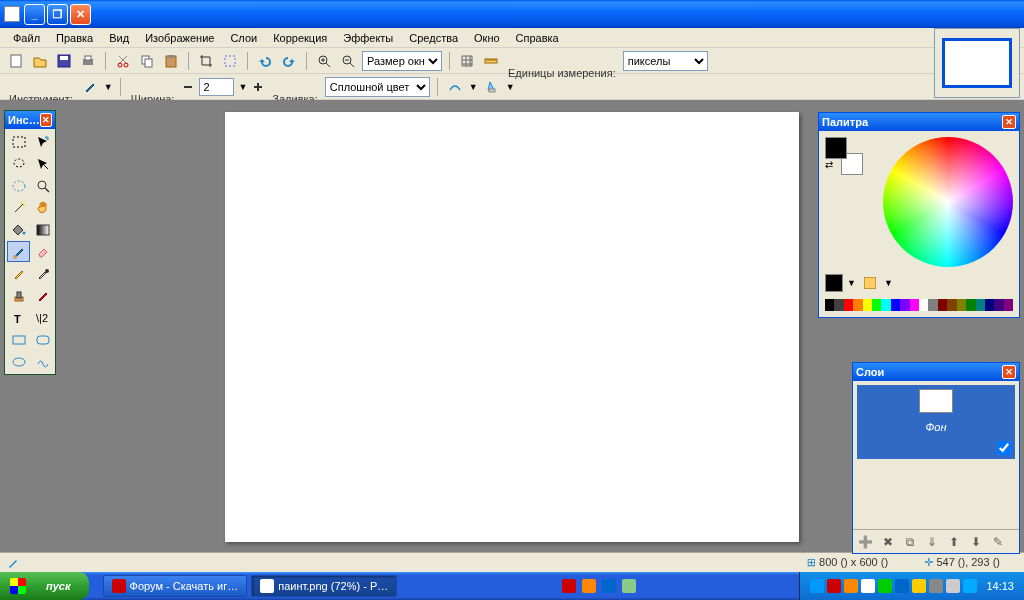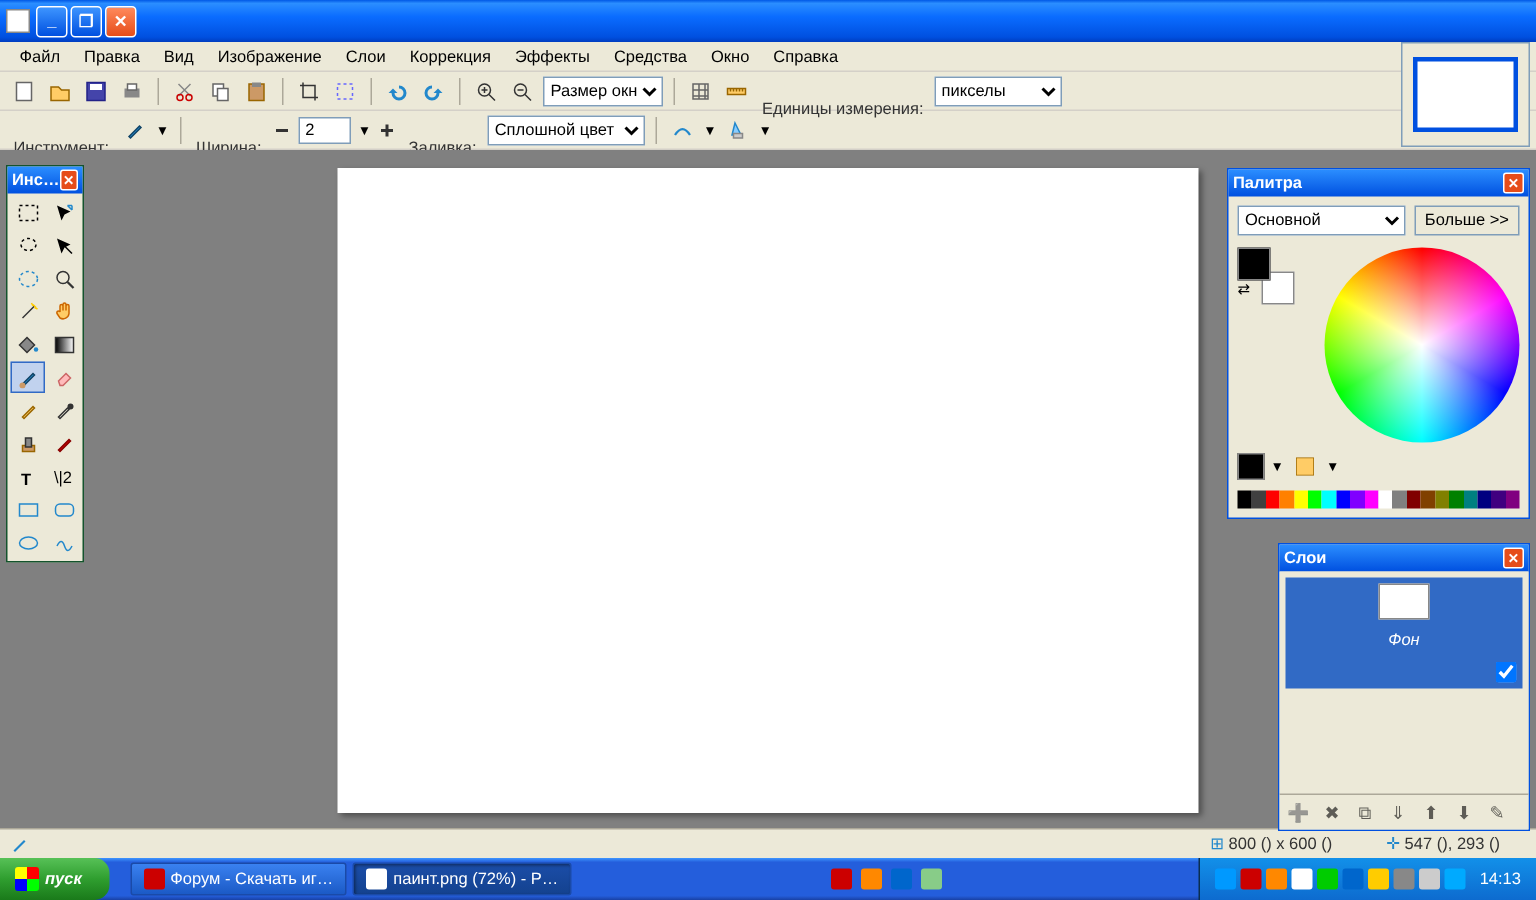--- a/index.html
+++ b/index.html
@@ -72,21 +72,21 @@
 .layers-footer { height: 24px; background: #ece9d8; display: flex; align-items: center; padding: 0 4px; gap: 4px; border-top: 1px solid #aca899; }
 .lbtn { width: 18px; height: 18px; display: flex; align-items: center; justify-content: center; opacity: 0.6; font-size: 12px; }
 
 
 .statusbar { position: absolute; bottom: 28px; left: 0; right: 0; height: 20px; background: #ece9d8; border-top: 1px solid #aca899; display: flex; align-items: center; padding: 0 6px; font-size: 11px; }
 .status-text { flex: 1; color: #333; display: flex; align-items: center; gap: 4px; }
 .status-dim { padding: 0 18px; color: #333; }
 
 
 .taskbar { position: absolute; bottom: 0; left: 0; right: 0; height: 28px; background: linear-gradient(to bottom, #3d95ff 0%, #245edc 10%, #245edc 90%, #1941a5 100%); display: flex; align-items: center; }
-.start-btn { height: 28px; padding: 0 18px 0 10px; background: linear-gradient(to bottom, #57c157 0%, #2f9e2f 50%, #1a7a1a 100%); color: #fff; font-weight: bold; font-style: italic; font-size: 14px; border-radius: 0 10px 10px 0; display: flex; align-items: center; gap: 4px; }
+.start-btn { height: 28px; padding: 0 18px 0 10px; background: linear-gradient(to bottom, #57c157 0%, #2f9e2f 50%, #1a7a1a 100%); color: #fff; font-weight: bold; font-style: italic; font-size: 14px; border-radius: 0 10px 10px 0; display: flex; align-items: center; gap: 20px; }
 .start-flag { width: 16px; height: 16px; background: conic-gradient(#f00 0 25%, #0f0 25% 50%, #00f 50% 75%, #ff0 75% 100%); border-radius: 2px; }
 .task-item { height: 22px; margin: 0 2px; padding: 0 8px; background: linear-gradient(to bottom, #3a81f0, #1b5ac6); border: 1px solid #1a4aa8; border-radius: 2px; color: #fff; display: flex; align-items: center; gap: 4px; max-width: 160px; overflow: hidden; white-space: nowrap; }
 .task-item.active { background: linear-gradient(to bottom, #1b4da8, #14428f); box-shadow: inset 1px 1px 2px rgba(0,0,0,0.4); }
 .task-icon { width: 14px; height: 14px; background: #fff; border-radius: 2px; flex-shrink: 0; }
 .tray { margin-left: auto; height: 28px; background: linear-gradient(to bottom, #1290e9, #0d6bcf); display: flex; align-items: center; padding: 0 10px; gap: 3px; color: #fff; border-left: 1px solid #092e51; }
 .tray-icon { width: 14px; height: 14px; border-radius: 2px; }
 .tray-mid { display: flex; align-items: center; gap: 6px; margin-left: auto; padding: 0 6px; }
 .tray-mid-icon { width: 14px; height: 14px; border-radius: 2px; }
 
 svg { display: block; }
@@ -392,24 +392,20 @@
       </div>
   </div>
 </div>
 
 <div class="palette-panel">
   <div class="panel-header">
     <span>Палитра</span>
     <div class="panel-close">✕</div>
   </div>
   <div class="palette-body">
-    <div class="palette-row1">
-      <select class="palette-select"><option>Основной</option></select>
-      <button class="more-btn">Больше &gt;&gt;</button>
-    </div>
     <div class="color-swatch-area">
       <div class="fgbg">
         <div class="bg-sw"></div>
         <div class="fg-sw"></div>
         <div class="tiny-sw">⇄</div>
       </div>
       <div class="color-wheel"></div>
     </div>
     <div class="bottom-row">
       <div class="alpha-sw"></div>

